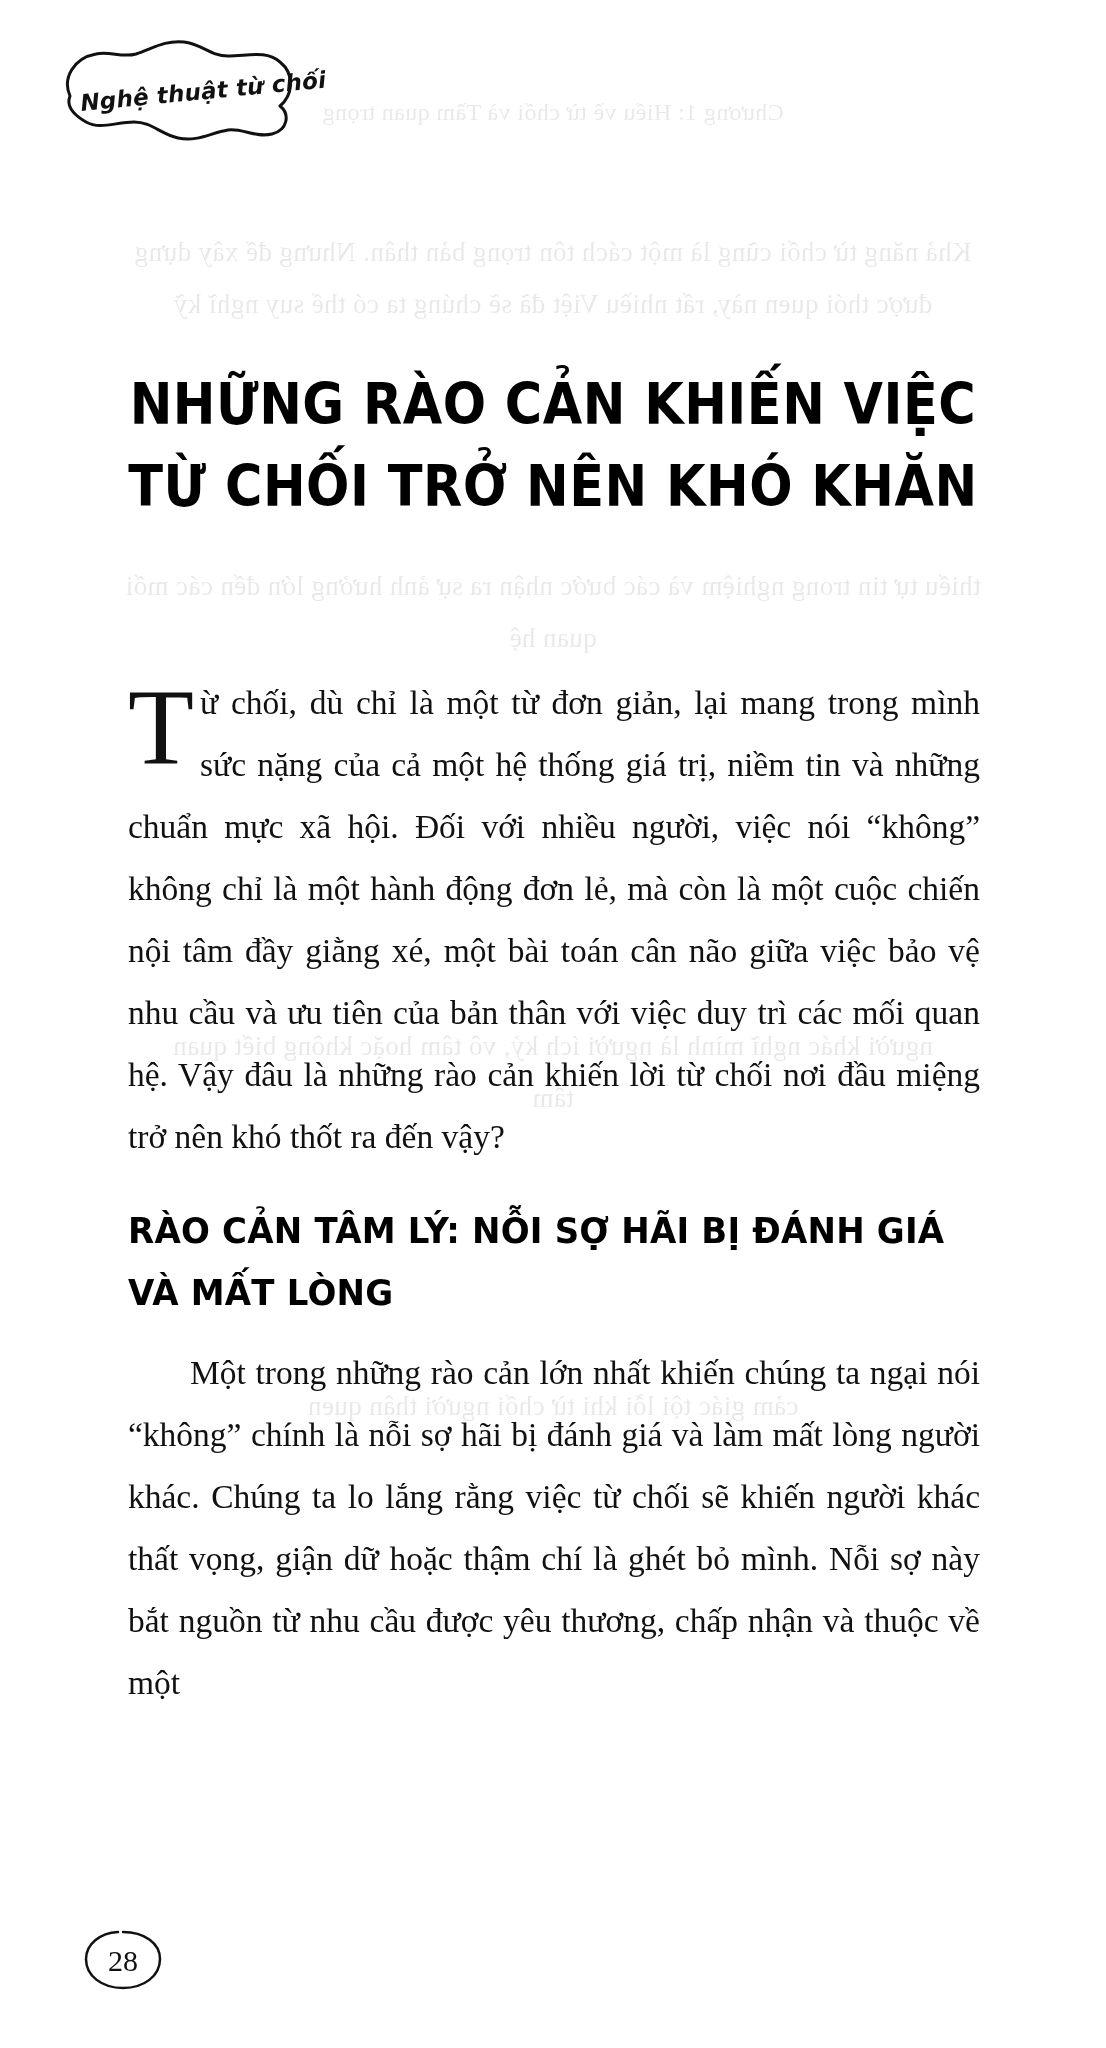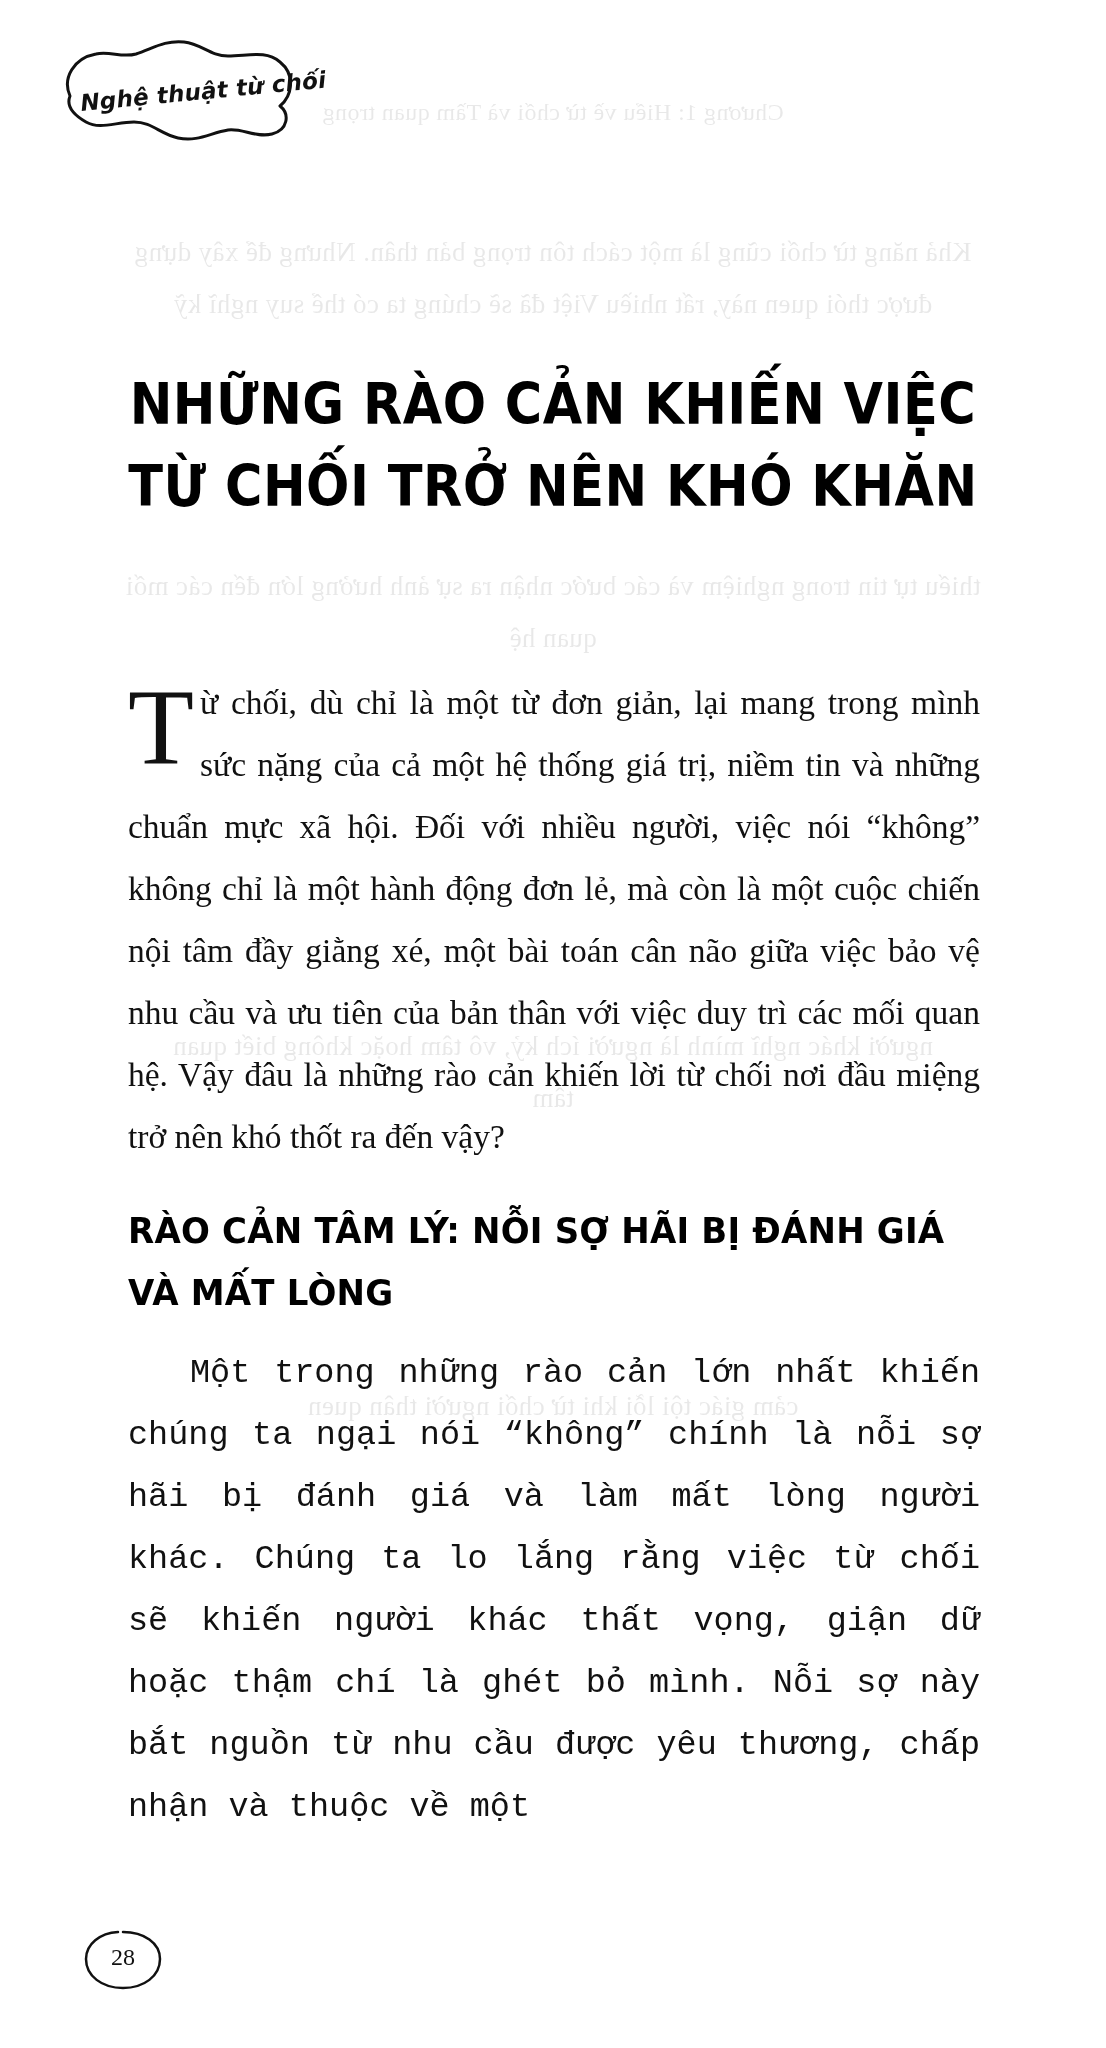--- a/index.html
+++ b/index.html
@@ -100,21 +100,20 @@
     text-align: justify;
     text-justify: inter-word;
     color: #111;
     hyphens: none;
   }
   p.body.first {
     text-indent: 0;
   }
   p.body.indent {
     text-indent: 62px;
-    font-family: Liberation Mono, monospace;
   }
 
   
   .dropcap {
     float: left;
     font-family: "Liberation Serif", serif;
     font-size: 108px;
     line-height: 86px;
     padding: 8px 6px 0 0;
     margin-top: 4px;
@@ -144,21 +143,21 @@
     height: 70px;
   }
   .page-number svg { display: block; }
   .page-number-text {
     position: absolute;
     top: 18px;
     left: 0;
     width: 86px;
     text-align: center;
     font-family: "Liberation Serif", serif;
-    font-size: 24px;
+    font-size: 30px;
     color: #111;
   }
 </style>
 </head>
 <body>
 
 <div class="page">
 
   <div class="bleed bleed-header">Chương 1: Hiểu về từ chối và Tầm quan trọng</div>
   <div class="bleed bleed-b1">Khả năng từ chối cũng là một cách tôn trọng bản thân. Nhưng để xây dựng được thói quen này, rất nhiều Việt đã sẽ chúng ta có thể suy nghĩ kỹ</div>

